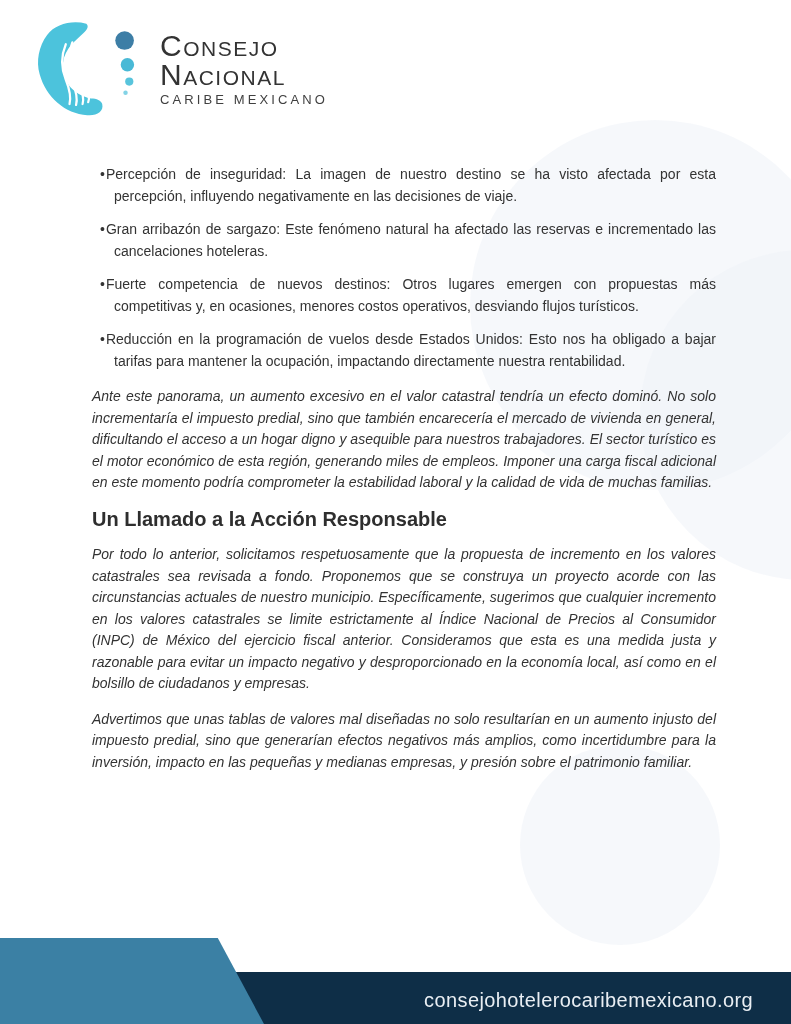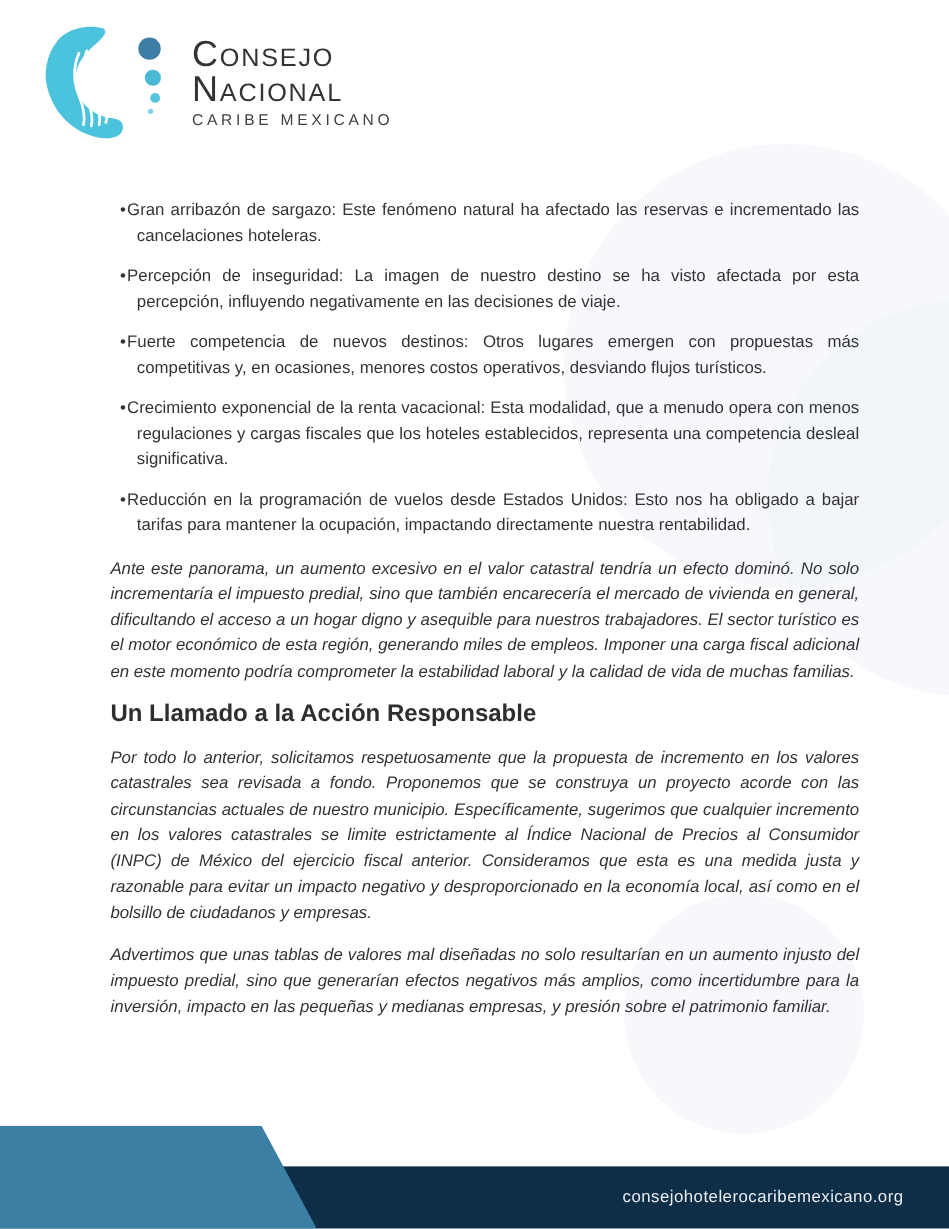--- a/index.html
+++ b/index.html
@@ -86,21 +86,21 @@
     position: absolute;
     left: 0; top: 938px;
     width: 264px; height: 86px;
     background: #3b80a4;
     -webkit-clip-path: polygon(0 0, 82.5% 0, 100% 100%, 0 100%);
     clip-path: polygon(0 0, 82.5% 0, 100% 100%, 0 100%);
   }
   .footer-url {
     position: absolute;
     right: 38px; top: 989px;
-    font-size: 14px;
+    font-size: 20px;
     letter-spacing: 0.4px;
     color: #e9eef3;
   }
 </style>
 </head>
 <body>
 
 <div class="page">
 
   <div class="bg-circle c1"></div>
@@ -126,30 +126,27 @@
     <div class="logo-text">
       <div class="logo-line">Consejo</div>
       <div class="logo-line">Nacional</div>
       <div class="logo-tagline">CARIBE MEXICANO</div>
     </div>
   </header>
 
   <main class="content">
 
     <div class="bullet-item">
+      <span class="bullet-mark">•</span><span class="bullet-text">Percepción de inseguridad: La imagen de nuestro destino se ha visto afectada por esta percepción, influyendo negativamente en las decisiones de viaje.</span>
+    </div>
+    <div class="bullet-item">
       <span class="bullet-mark">•</span><span class="bullet-text">Gran arribazón de sargazo: Este fenómeno natural ha afectado las reservas e incrementado las cancelaciones hoteleras.</span>
     </div>
     <div class="bullet-item">
-      <span class="bullet-mark">•</span><span class="bullet-text">Percepción de inseguridad: La imagen de nuestro destino se ha visto afectada por esta percepción, influyendo negativamente en las decisiones de viaje.</span>
-    </div>
-    <div class="bullet-item">
       <span class="bullet-mark">•</span><span class="bullet-text">Fuerte competencia de nuevos destinos: Otros lugares emergen con propuestas más competitivas y, en ocasiones, menores costos operativos, desviando flujos turísticos.</span>
-    </div>
-    <div class="bullet-item">
-      <span class="bullet-mark">•</span><span class="bullet-text">Crecimiento exponencial de la renta vacacional: Esta modalidad, que a menudo opera con menos regulaciones y cargas fiscales que los hoteles establecidos, representa una competencia desleal significativa.</span>
     </div>
     <div class="bullet-item">
       <span class="bullet-mark">•</span><span class="bullet-text">Reducción en la programación de vuelos desde Estados Unidos: Esto nos ha obligado a bajar tarifas para mantener la ocupación, impactando directamente nuestra rentabilidad.</span>
     </div>
 
     <p class="para">Ante este panorama, un aumento excesivo en el valor catastral tendría un efecto dominó. No solo incrementaría el impuesto predial, sino que también encarecería el mercado de vivienda en general, dificultando el acceso a un hogar digno y asequible para nuestros trabajadores. El sector turístico es el motor económico de esta región, generando miles de empleos. Imponer una carga fiscal adicional en este momento podría comprometer la estabilidad laboral y la calidad de vida de muchas familias.</p>
 
     <h2 class="heading">Un Llamado a la Acción Responsable</h2>
 
     <p class="para">Por todo lo anterior, solicitamos respetuosamente que la propuesta de incremento en los valores catastrales sea revisada a fondo. Proponemos que se construya un proyecto acorde con las circunstancias actuales de nuestro municipio. Específicamente, sugerimos que cualquier incremento en los valores catastrales se limite estrictamente al Índice Nacional de Precios al Consumidor (INPC) de México del ejercicio fiscal anterior. Consideramos que esta es una medida justa y razonable para evitar un impacto negativo y desproporcionado en la economía local, así como en el bolsillo de ciudadanos y empresas.</p>

